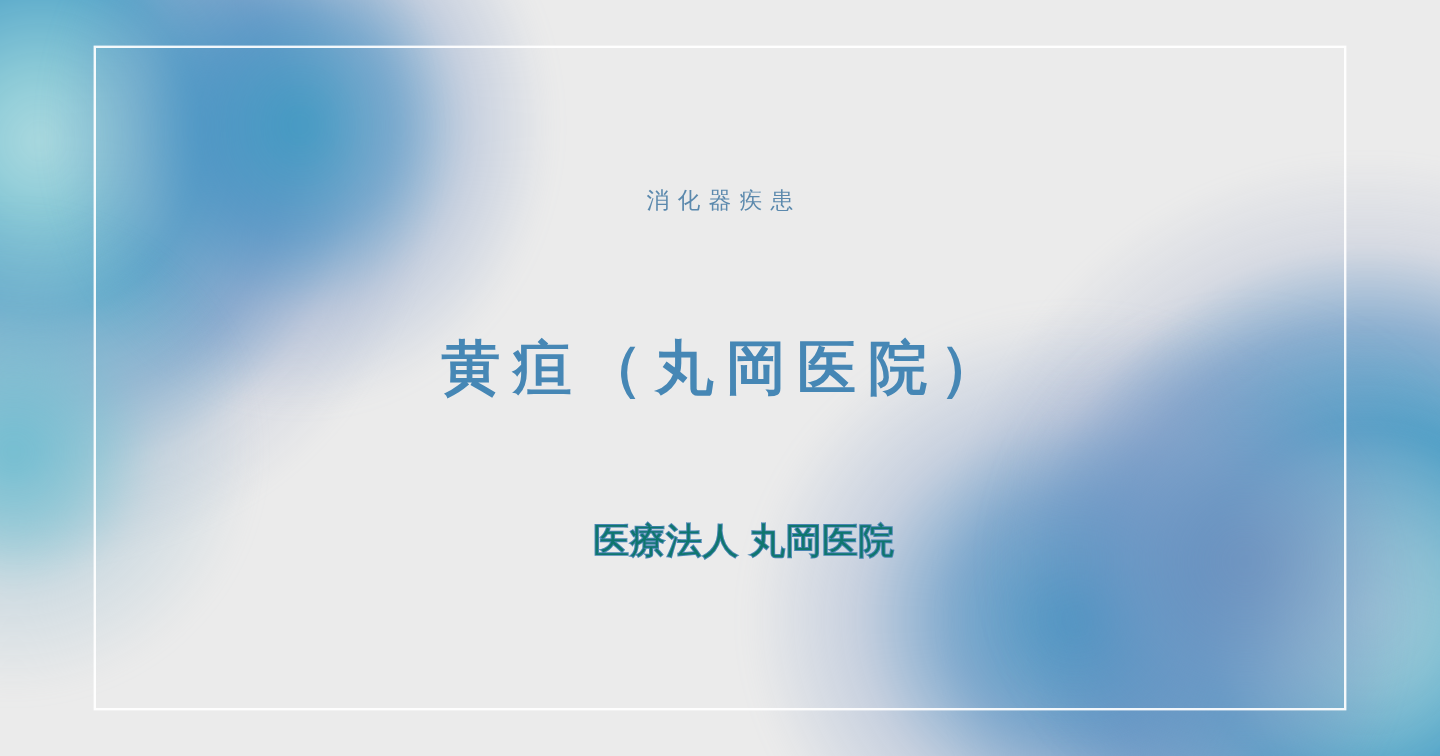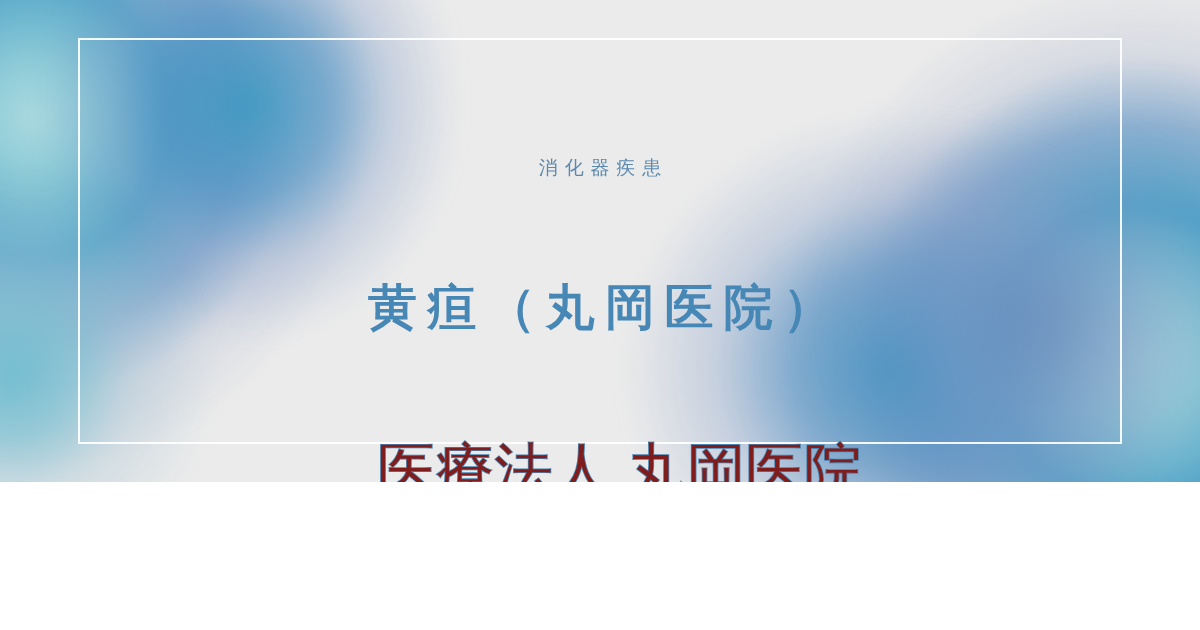--- a/index.html
+++ b/index.html
@@ -5,21 +5,21 @@
 <style>
   html, body {
     margin: 0;
     padding: 0;
     background: #ffffff;
   }
 
   #og-card {
     position: relative;
     width: 1200px;
-    height: 482px;
+    height: 630px;
     overflow: hidden;
     background-color: #ebebeb;
     font-family: "Liberation Sans", "DejaVu Sans", sans-serif;
     text-decoration: underline;
     -webkit-font-smoothing: antialiased;
   }
 
   
   .blob {
     position: absolute;
@@ -165,26 +165,26 @@
     color: #4687b5;
     line-height: 1.3;
     white-space: nowrap;
   }
 
   .clinic {
     position: absolute;
     top: 432px;
     left: 0;
     right: 0;
-    font-size: 58px;
+    font-size: 30px;
     font-weight: 400;
     letter-spacing: 0.01em;
     line-height: 1.3;
     white-space: nowrap;
-    color: #7f1d1d;
+    color: #0f766e;
     -webkit-text-stroke: 1.6px #4a86b3;
     paint-order: stroke fill;
     padding-left: 40px;
   }
 </style>
 </head>
 <body>
 
 <div id="og-card">
 

